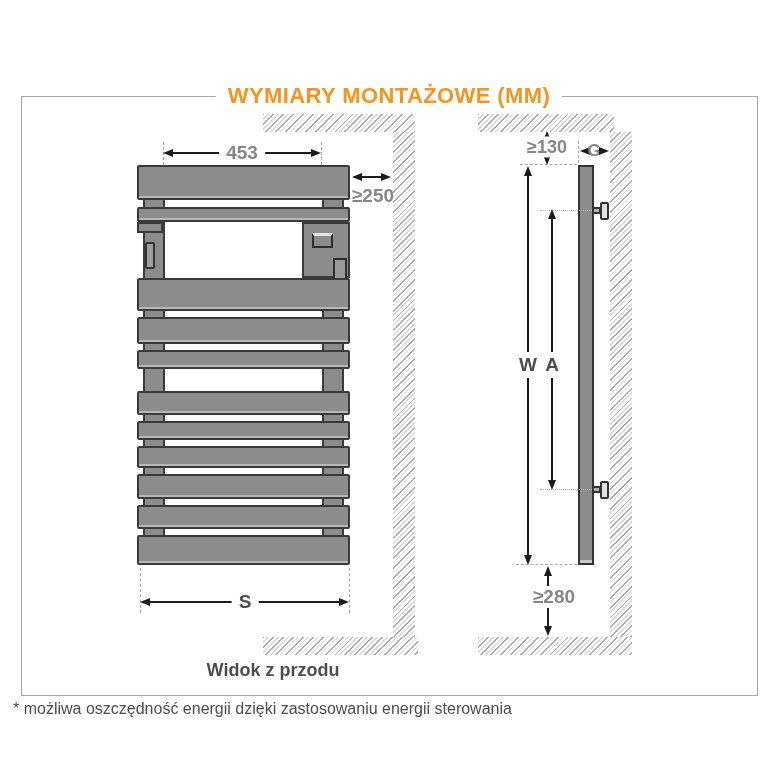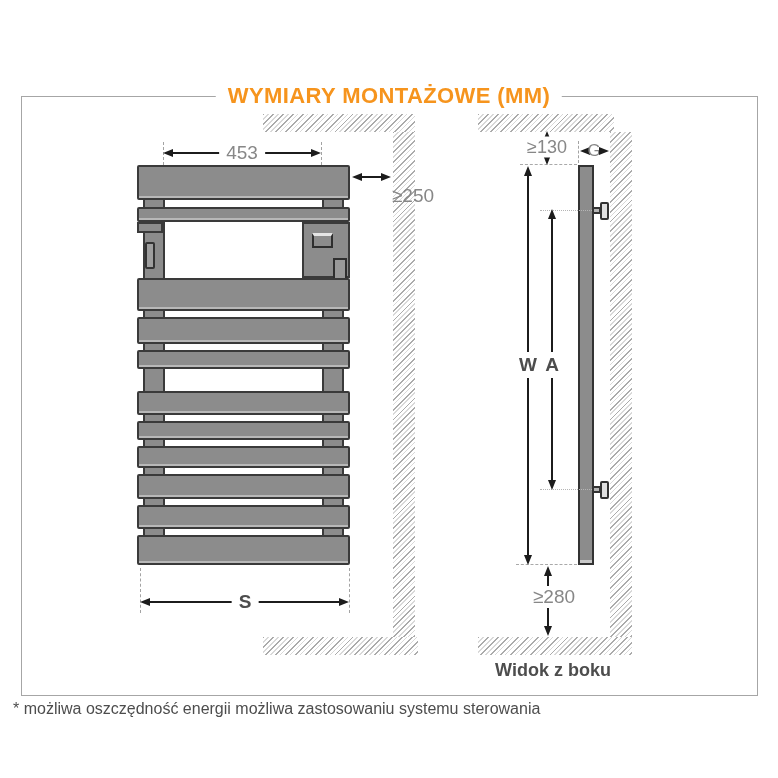--- a/index.html
+++ b/index.html
@@ -47,21 +47,21 @@
   .dash-v{position:absolute;width:0;border-left:1px dashed #a3a3a3;}
   .dash-h{position:absolute;height:0;border-top:1px dashed #a9a9a9;}
   .dot-h{position:absolute;height:0;border-top:1px dotted #b5b5b5;}
   .tri{position:absolute;width:0;height:0;border:solid transparent;}
   .tri-l{border-width:4px 10px 4px 0;border-right-color:#1c1c1c;}
   .tri-r{border-width:4px 0 4px 10px;border-left-color:#1c1c1c;}
   .tri-u{border-width:0 4px 10px 4px;border-bottom-color:#1c1c1c;}
   .tri-d{border-width:10px 4px 0 4px;border-top-color:#1c1c1c;}
 
   .dim-label{position:absolute;transform:translate(-50%,-50%);white-space:nowrap;
-             font-size:19px;font-weight:400;color:#878787;}
+             font-size:19px;font-weight:700;color:#878787;}
   .on-line{background:#fff;padding:1px 7px;}
   .dark{color:#4d4d4d;font-weight:700;}
   .caption{position:absolute;text-align:center;font-size:18px;font-weight:600;color:#4d4d4d;}
   .footnote{position:absolute;left:13px;top:700px;font-size:16px;color:#4d4d4d;}
 </style>
 </head>
 <body>
 
 <div id="canvas">
 
@@ -101,29 +101,30 @@
   <div class="dash-v" style="left:163px;top:142px;height:23px;"></div>
   <div class="dash-v" style="left:321px;top:142px;height:23px;"></div>
   <div class="tri tri-l" style="left:163px;top:149px;"></div>
   <div class="hline" style="left:171px;top:152px;width:141px;"></div>
   <div class="tri tri-r" style="left:311px;top:149px;"></div>
   <div class="dim-label on-line" style="left:242px;top:153px;">453</div>
 
   <div class="tri tri-l" style="left:352px;top:173px;"></div>
   <div class="hline" style="left:360px;top:176px;width:23px;"></div>
   <div class="tri tri-r" style="left:381px;top:173px;"></div>
-  <div class="dim-label" style="left:373px;top:196px;margin-left:40px;">≥250</div>
+  <div class="dim-label" style="left:373px;top:196px;">≥250</div>
 
   <div class="dash-v" style="left:140px;top:568px;height:45px;"></div>
   <div class="dash-v" style="left:349px;top:568px;height:45px;"></div>
   <div class="tri tri-l" style="left:140px;top:598px;"></div>
   <div class="hline" style="left:148px;top:601px;width:193px;"></div>
   <div class="tri tri-r" style="left:339px;top:598px;"></div>
   <div class="dim-label on-line dark" style="left:245px;top:602px;">S</div>
 
+  <div class="caption" style="left:153px;top:660px;width:240px;">Widok z przodu</div>
 
   <div class="hatch h-top-side"></div>
   <div class="hatch h-right-side"></div>
   <div class="hatch h-bottom-side"></div>
 
   <div class="radiator-side"></div>
   <div class="rod" style="left:592px;top:207px;"></div>
   <div class="screwhead" style="left:600px;top:202px;"></div>
   <div class="rod" style="left:592px;top:486px;"></div>
   <div class="screwhead" style="left:600px;top:481px;"></div>
@@ -151,17 +152,16 @@
   <div class="tri tri-u" style="left:548px;top:209px;"></div>
   <div class="vline" style="left:551px;top:218px;height:263px;"></div>
   <div class="tri tri-d" style="left:548px;top:480px;"></div>
   <div class="dim-label on-line dark" style="left:552px;top:365px;padding:2px 4px;">A</div>
 
   <div class="tri tri-u" style="left:544px;top:566px;"></div>
   <div class="vline" style="left:547px;top:575px;height:53px;"></div>
   <div class="tri tri-d" style="left:544px;top:626px;"></div>
   <div class="dim-label on-line" style="left:548px;top:597px;padding:0 3px;margin-left:6px;">≥280</div>
 
-  <div class="caption" style="left:453px;top:660px;width:200px;">Widok z boku</div>
 
-  <div class="footnote">* możliwa oszczędność energii możliwa zastosowaniu systemu sterowania</div>
+  <div class="footnote">* możliwa oszczędność energii dzięki zastosowaniu energii sterowania</div>
 
 </div>
 
 </body></html>

